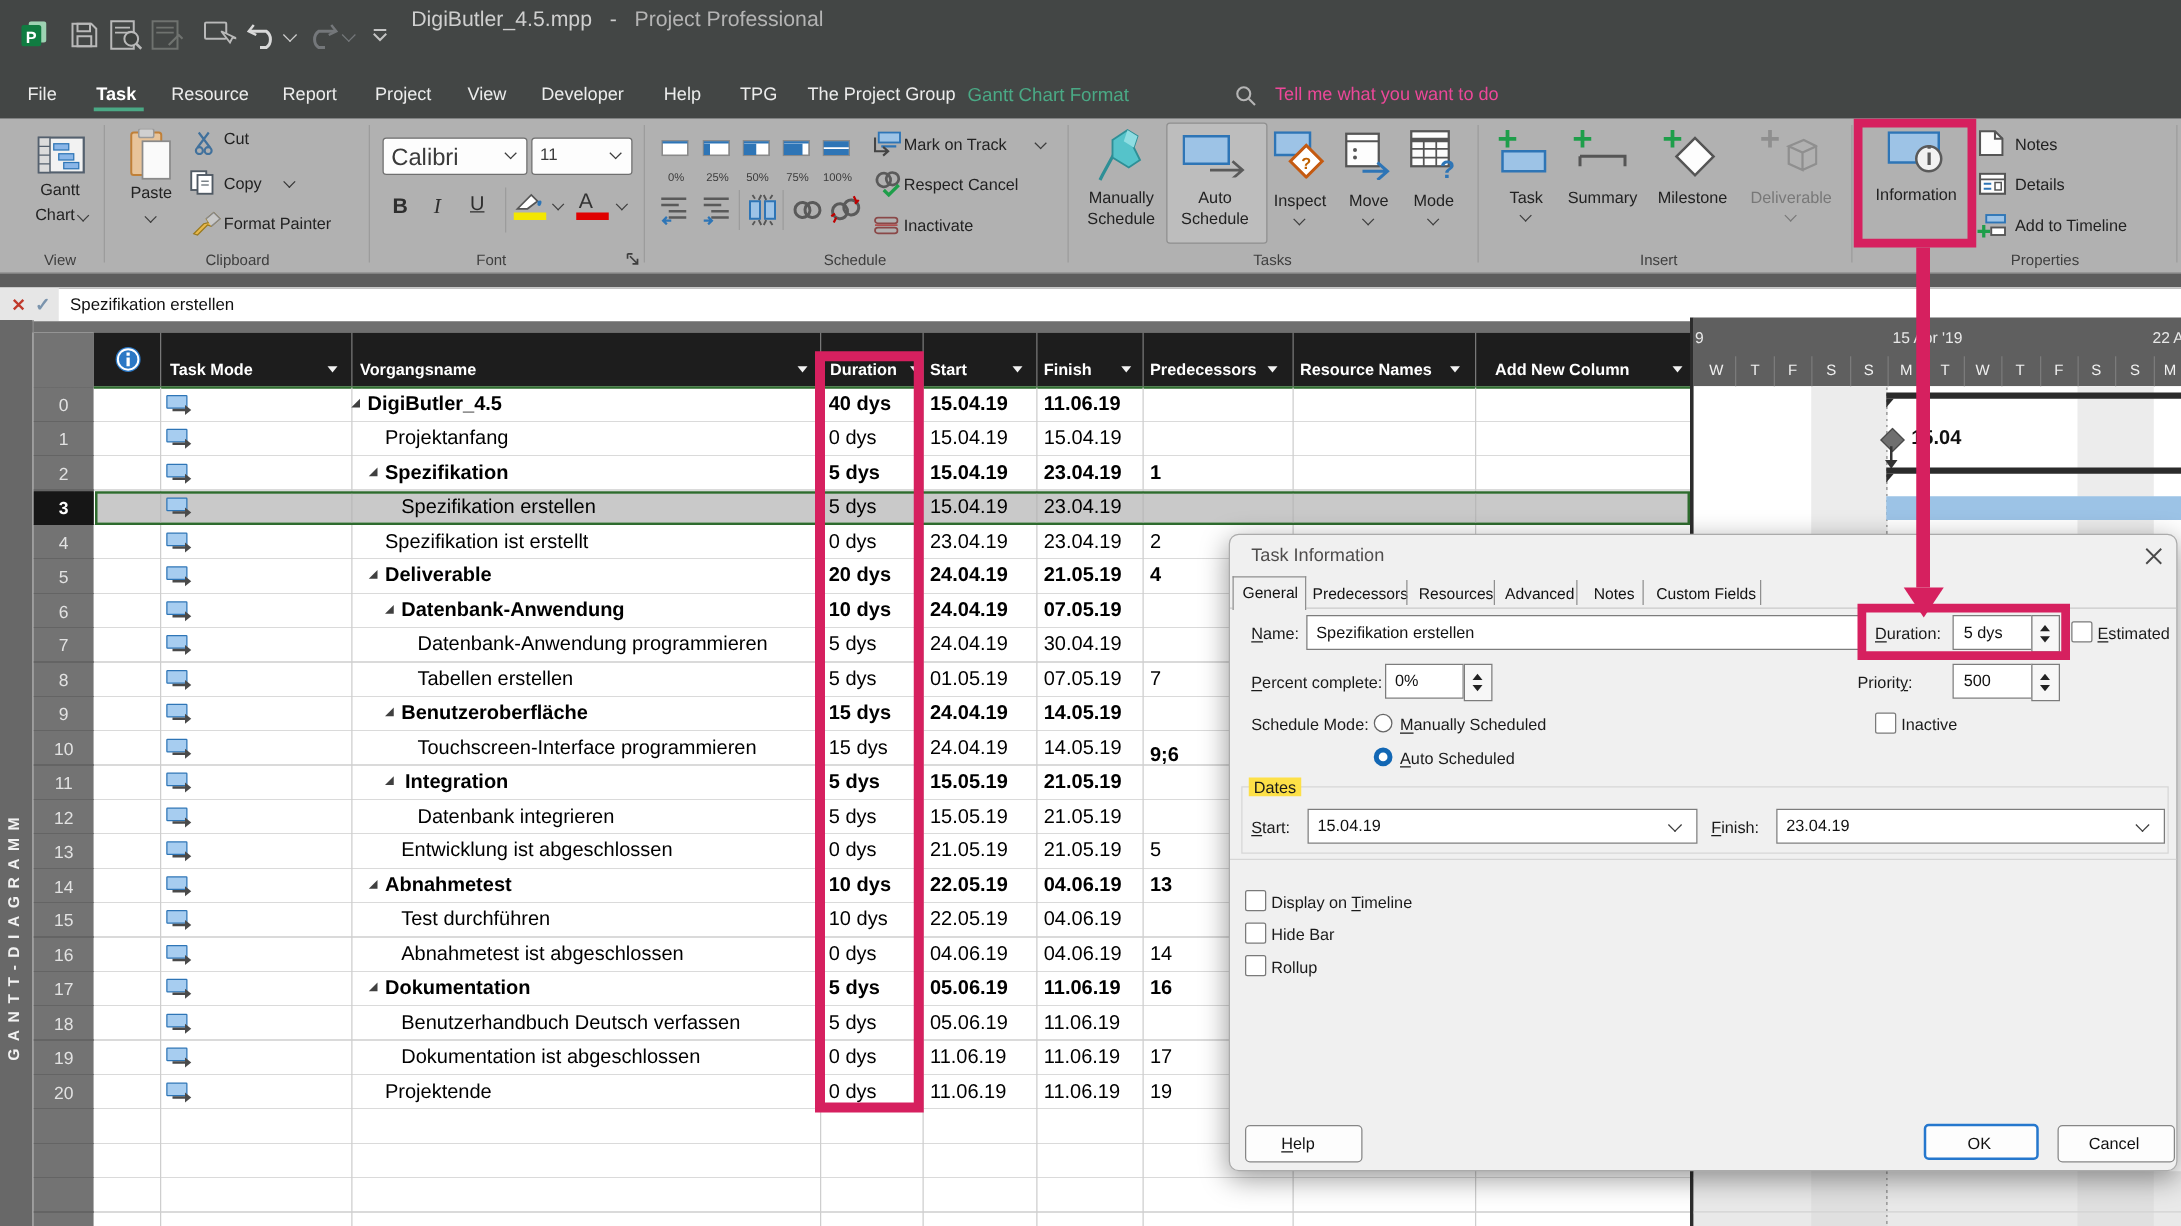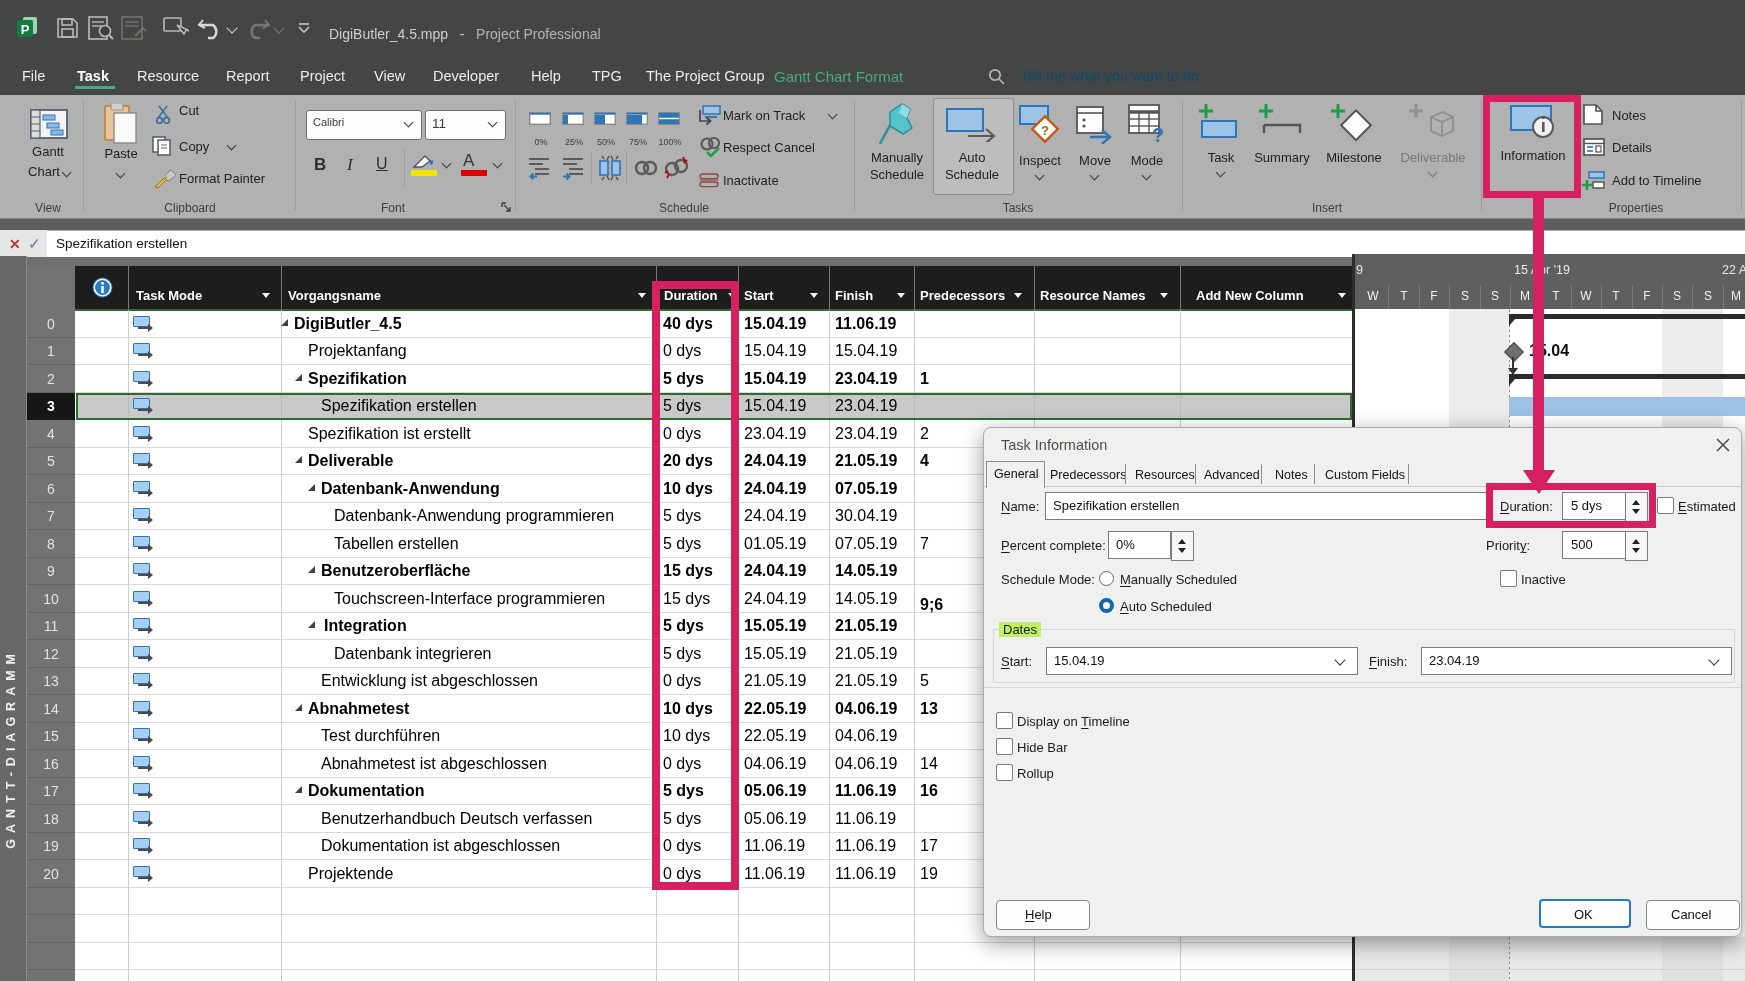--- a/index.html
+++ b/index.html
@@ -71,39 +71,39 @@
 <svg class="a" style="left:245px;top:16px" width="26" height="24" viewBox="0 0 26 24">
       <path d="M20 4 L24 9 l-6 3" fill="none" stroke="#74777a" stroke-width="2"></path>
       <path d="M23 9 h-13 a8 8 0 0 0 0 13 h5" fill="none" stroke="#74777a" stroke-width="2.4"></path>
     </svg>
 <div class="chev" style="left:275px;top:24px;border-color:#74777a"></div>
 
 <svg class="a" style="left:297px;top:22px" width="14" height="12" viewBox="0 0 14 12">
       <line x1="2" y1="2" x2="12" y2="2" stroke="#c4c4c4" stroke-width="1.6"></line>
       <path d="M2 5 l5 5 5-5" fill="none" stroke="#c4c4c4" stroke-width="1.6"></path>
     </svg>
-<div class="tx" style="left:329px;top:26px;font-size:14px;color:#cfcfcf">DigiButler_4.5.mpp&nbsp;&nbsp;&nbsp;-&nbsp;&nbsp;&nbsp;<span style="color:#b4b4b4">Project Professional</span></div>
+<div class="tx" style="left:329px;top:6px;font-size:17px;color:#cfcfcf">DigiButler_4.5.mpp&nbsp;&nbsp;&nbsp;-&nbsp;&nbsp;&nbsp;<span style="color:#b4b4b4">Project Professional</span></div>
 
 <div class="tx" style="left:22px;top:68px;font-size:14.5px;color:#ececec">File</div>
 <div class="tx" style="left:77px;top:68px;font-size:14.5px;color:#fff;font-weight:bold">Task</div>
 <div class="a" style="left:75px;top:86px;width:40px;height:3px;background:#4aa985"></div>
 <div class="tx" style="left:137px;top:68px;font-size:14.5px;color:#ececec">Resource</div>
 <div class="tx" style="left:226px;top:68px;font-size:14.5px;color:#ececec">Report</div>
 <div class="tx" style="left:300px;top:68px;font-size:14.5px;color:#ececec">Project</div>
 <div class="tx" style="left:374px;top:68px;font-size:14.5px;color:#ececec">View</div>
 <div class="tx" style="left:433px;top:68px;font-size:14.5px;color:#ececec">Developer</div>
 <div class="tx" style="left:531px;top:68px;font-size:14.5px;color:#ececec">Help</div>
 <div class="tx" style="left:592px;top:68px;font-size:14.5px;color:#ececec">TPG</div>
 <div class="tx" style="left:646px;top:68px;font-size:14.5px;color:#ececec">The Project Group</div>
 <div class="tx" style="left:774px;top:68px;font-size:15px;color:#4aa985">Gantt Chart Format</div>
 <svg class="a" style="left:988px;top:68px" width="17" height="17" viewBox="0 0 17 17">
       <circle cx="7" cy="7" r="5.2" fill="none" stroke="#b5b5b5" stroke-width="1.7"></circle>
       <line x1="11" y1="11" x2="16" y2="16" stroke="#b5b5b5" stroke-width="1.7"></line>
     </svg>
-<div class="tx" style="left:1020px;top:68px;font-size:14.5px;color:#0c4a6e">Tell me what you want to do</div>
+<div class="tx" style="left:1020px;top:68px;font-size:14.5px;color:#ec4899">Tell me what you want to do</div>
 
 <div class="a" style="left:0;top:95px;width:1745px;height:123px;background:#b1b1b1;border-bottom:1px solid #7e7e7e"></div>
 <div class="sep" style="left:83px"></div>
     <div class="sep" style="left:295px"></div>
     <div class="sep" style="left:515px"></div>
     <div class="sep" style="left:854px"></div>
     <div class="sep" style="left:1182px"></div>
     <div class="sep" style="left:1481px"></div>
     <div class="sep" style="left:1741px"></div>
 
@@ -144,21 +144,21 @@
 <div class="btxt" style="left:179px;top:139px">Copy</div>
 <div class="chev" style="left:228px;top:142px;border-width:1.4px;width:6px;height:6px;border-color:#333"></div>
 <svg class="a" style="left:153px;top:169px" width="24" height="20" viewBox="0 0 24 20">
       <path d="M2 18 L10 10 l4 -1 l-2 -3 l6 -5 l5 5 l-7 6 l-3 -1 l-8 8 z" fill="#e8b84a" stroke="#9a7a20" stroke-width="1"></path>
       <path d="M12 6 l6 -5 l5 5 l-7 6" fill="#c8c8c8" stroke="#888" stroke-width="1"></path>
     </svg>
 <div class="btxt" style="left:179px;top:171px">Format Painter</div>
 <div class="glbl" style="left:190px;top:201px">Clipboard</div>
 
 <div class="a" style="left:306px;top:110px;width:114px;height:28px;background:#fdfdfd;border:1px solid #6f6f6f;border-radius:3px"></div>
-<div class="tx" style="left:313px;top:116px;font-size:11px;color:#3b3b3b">Calibri</div>
+<div class="tx" style="left:313px;top:116px;font-size:19px;color:#3b3b3b">Calibri</div>
 <div class="chev" style="left:405px;top:119px;border-width:1.4px;width:6px;height:6px"></div>
 <div class="a" style="left:425px;top:110px;width:79px;height:28px;background:#fdfdfd;border:1px solid #6f6f6f;border-radius:3px"></div>
 <div class="tx" style="left:432px;top:116px;font-size:13.5px;color:#3b3b3b">11</div>
 <div class="chev" style="left:489px;top:119px;border-width:1.4px;width:6px;height:6px"></div>
 <div class="tx" style="left:314px;top:155px;font-size:17px;font-weight:bold;color:#2e2e2e">B</div>
 <div class="tx" style="left:347px;top:155px;font-size:17px;font-style:italic;color:#2e2e2e;font-family:'Liberation Serif',serif">I</div>
 <div class="tx" style="left:376px;top:155px;font-size:16px;text-decoration:underline;color:#2e2e2e">U</div>
 <div class="a" style="left:404px;top:150px;width:1px;height:36px;background:#9c9c9c"></div>
 <svg class="a" style="left:411px;top:153px" width="26" height="17" viewBox="0 0 26 17">
       <path d="M3 14 L14 3 l5 5 l-8 6 z" fill="#fff" stroke="#555" stroke-width="1.4"></path>
@@ -697,21 +697,21 @@
         <div class="sarr" style="top:16px;border-top:5px solid #222"></div>
       </div>
 <div class="dlbl" style="left:17px;top:144px">Schedule Mode:</div>
 <div class="a" style="left:115px;top:143px;width:15px;height:15px;border:1.5px solid #666;border-radius:50%;background:#fff;box-sizing:border-box"></div>
 <div class="dlbl" style="left:136px;top:144px"><u>M</u>anually Scheduled</div>
 <div class="a" style="left:115px;top:170px;width:15px;height:15px;border:4.5px solid #1267b4;border-radius:50%;background:#fff;box-sizing:border-box"></div>
 <div class="dlbl" style="left:136px;top:171px"><u>A</u>uto Scheduled</div>
 <div class="cb" style="left:516px;top:142px"></div>
 <div class="dlbl" style="left:537px;top:144px">Inactive</div>
 <div class="a" style="left:9px;top:201px;width:740px;height:52px;border:1px solid #d6d6d6"></div>
-<div class="dlbl" style="left:15px;top:194px;background:#bef264;padding:0 4px">Dates</div>
+<div class="dlbl" style="left:15px;top:194px;background:#fde047;padding:0 4px">Dates</div>
 <div class="dlbl" style="left:17px;top:226px"><u>S</u>tart:</div>
 <div class="fld" style="left:62px;top:219px;width:310px;height:26px"></div>
 <div class="tx" style="left:70px;top:225px;font-size:13px;color:#111">15.04.19</div>
 <div class="chev" style="left:352px;top:228px;border-width:1.5px;width:7px;height:7px"></div>
 <div class="dlbl" style="left:385px;top:226px"><u>F</u>inish:</div>
 <div class="fld" style="left:437px;top:219px;width:309px;height:26px"></div>
 <div class="tx" style="left:445px;top:225px;font-size:13px;color:#111">23.04.19</div>
 <div class="chev" style="left:726px;top:228px;border-width:1.5px;width:7px;height:7px"></div>
 <div class="a" style="left:0;top:259px;width:757px;height:1px;background:#d6d6d6"></div>
 <div class="cb" style="left:12px;top:284px"></div>

